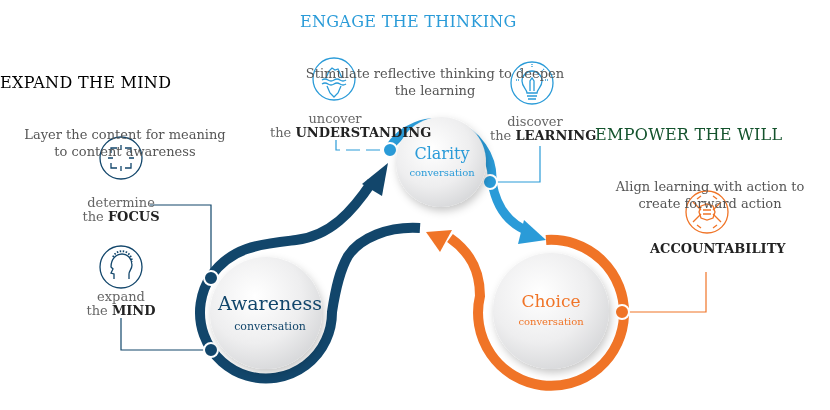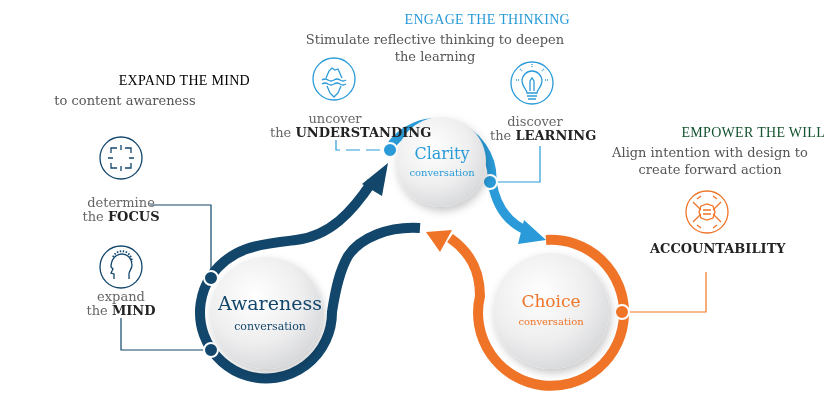--- a/index.html
+++ b/index.html
@@ -1,20 +1,20 @@
 <!DOCTYPE html>
 <html><head>
 <meta charset="utf-8">
 <style>
   html, body { margin: 0; padding: 0; background: #ffffff; }
   body { width: 830px; height: 410px; position: relative; overflow: hidden;
          font-family: "DejaVu Serif", serif; color: #555; }
   .abs { position: absolute; }
-  .heading { font-size: 14px; letter-spacing: 0.3px; text-align: right; white-space: nowrap; font-family: Liberation Serif, serif; }
-  .sub { font-size: 13px; color: #555; text-align: center; line-height: 17px; }
+  .heading { font-size: 16px; letter-spacing: 0.3px; text-align: left; white-space: nowrap; }
+  .sub { font-size: 13px; color: #555; text-align: center; line-height: 17px; margin-top: 34px; }
   .lbl { font-size: 13px; color: #666; text-align: center; line-height: 14px; white-space: nowrap; }
   .lbl b { color: #222; font-weight: bold; }
   svg { position: absolute; left: 0; top: 0; }
   .ctitle { font-family: "DejaVu Serif", serif; text-anchor: middle; }
 </style>
 </head>
 <body>
 
 <svg width="830" height="410" viewBox="0 0 830 410">
   <defs>
@@ -101,32 +101,33 @@
     <circle cx="707" cy="212" r="21"></circle>
     <path d="M693 202 l8 8 M721 202 l-8 8 M693 222 l8 -8 M721 222 l-8 -8"></path>
     <path d="M697 199 l4 -3 M717 199 l-4 -3 M697 225 l4 3 M717 225 l-4 3"></path>
     <path d="M701 206 l6 -2 l6 2 l2 6 l-2 6 l-6 2 l-6 -2 l-2 -6 z"></path>
     <path d="M703 210 h8 M703 214 h8"></path>
   </g>
 </svg>
 
 <div class="abs heading" style="left:0;width:250px;top:73px;color:#000000">EXPAND THE MIND</div>
 <div class="abs sub" style="left:0;width:250px;top:92px">
+  <div>Layer the content for meaning</div>
   <div>to content awareness</div>
 </div>
 
 <div class="abs heading" style="left:300px;width:270px;top:12px;color:#2A9BD8">ENGAGE THE THINKING</div>
 <div class="abs sub" style="left:290px;width:290px;top:31px">
   <div>Stimulate reflective thinking to deepen</div>
   <div>the learning</div>
 </div>
 
 <div class="abs heading" style="left:595px;width:230px;top:125px;color:#14532d">EMPOWER THE WILL</div>
 <div class="abs sub" style="left:595px;width:230px;top:144px">
-  <div>Align intention with design to</div>
+  <div>Align learning with action to</div>
   <div>create forward action</div>
 </div>
 
 <div class="abs lbl" style="left:71px;width:100px;top:196px">
   <div>determine</div>
   <div><span>the</span> <b>FOCUS</b></div>
 </div>
 
 <div class="abs lbl" style="left:71px;width:100px;top:290px">
   <div>expand</div>

